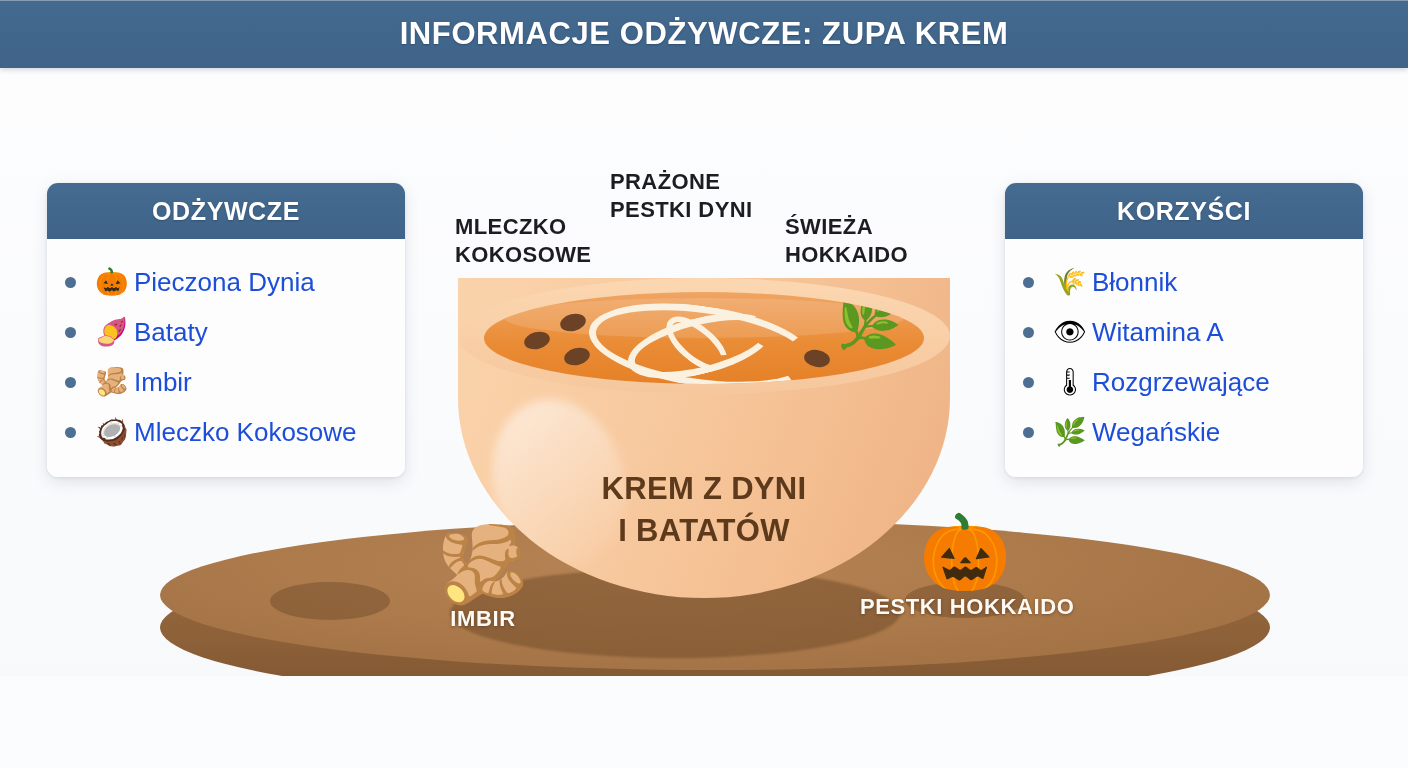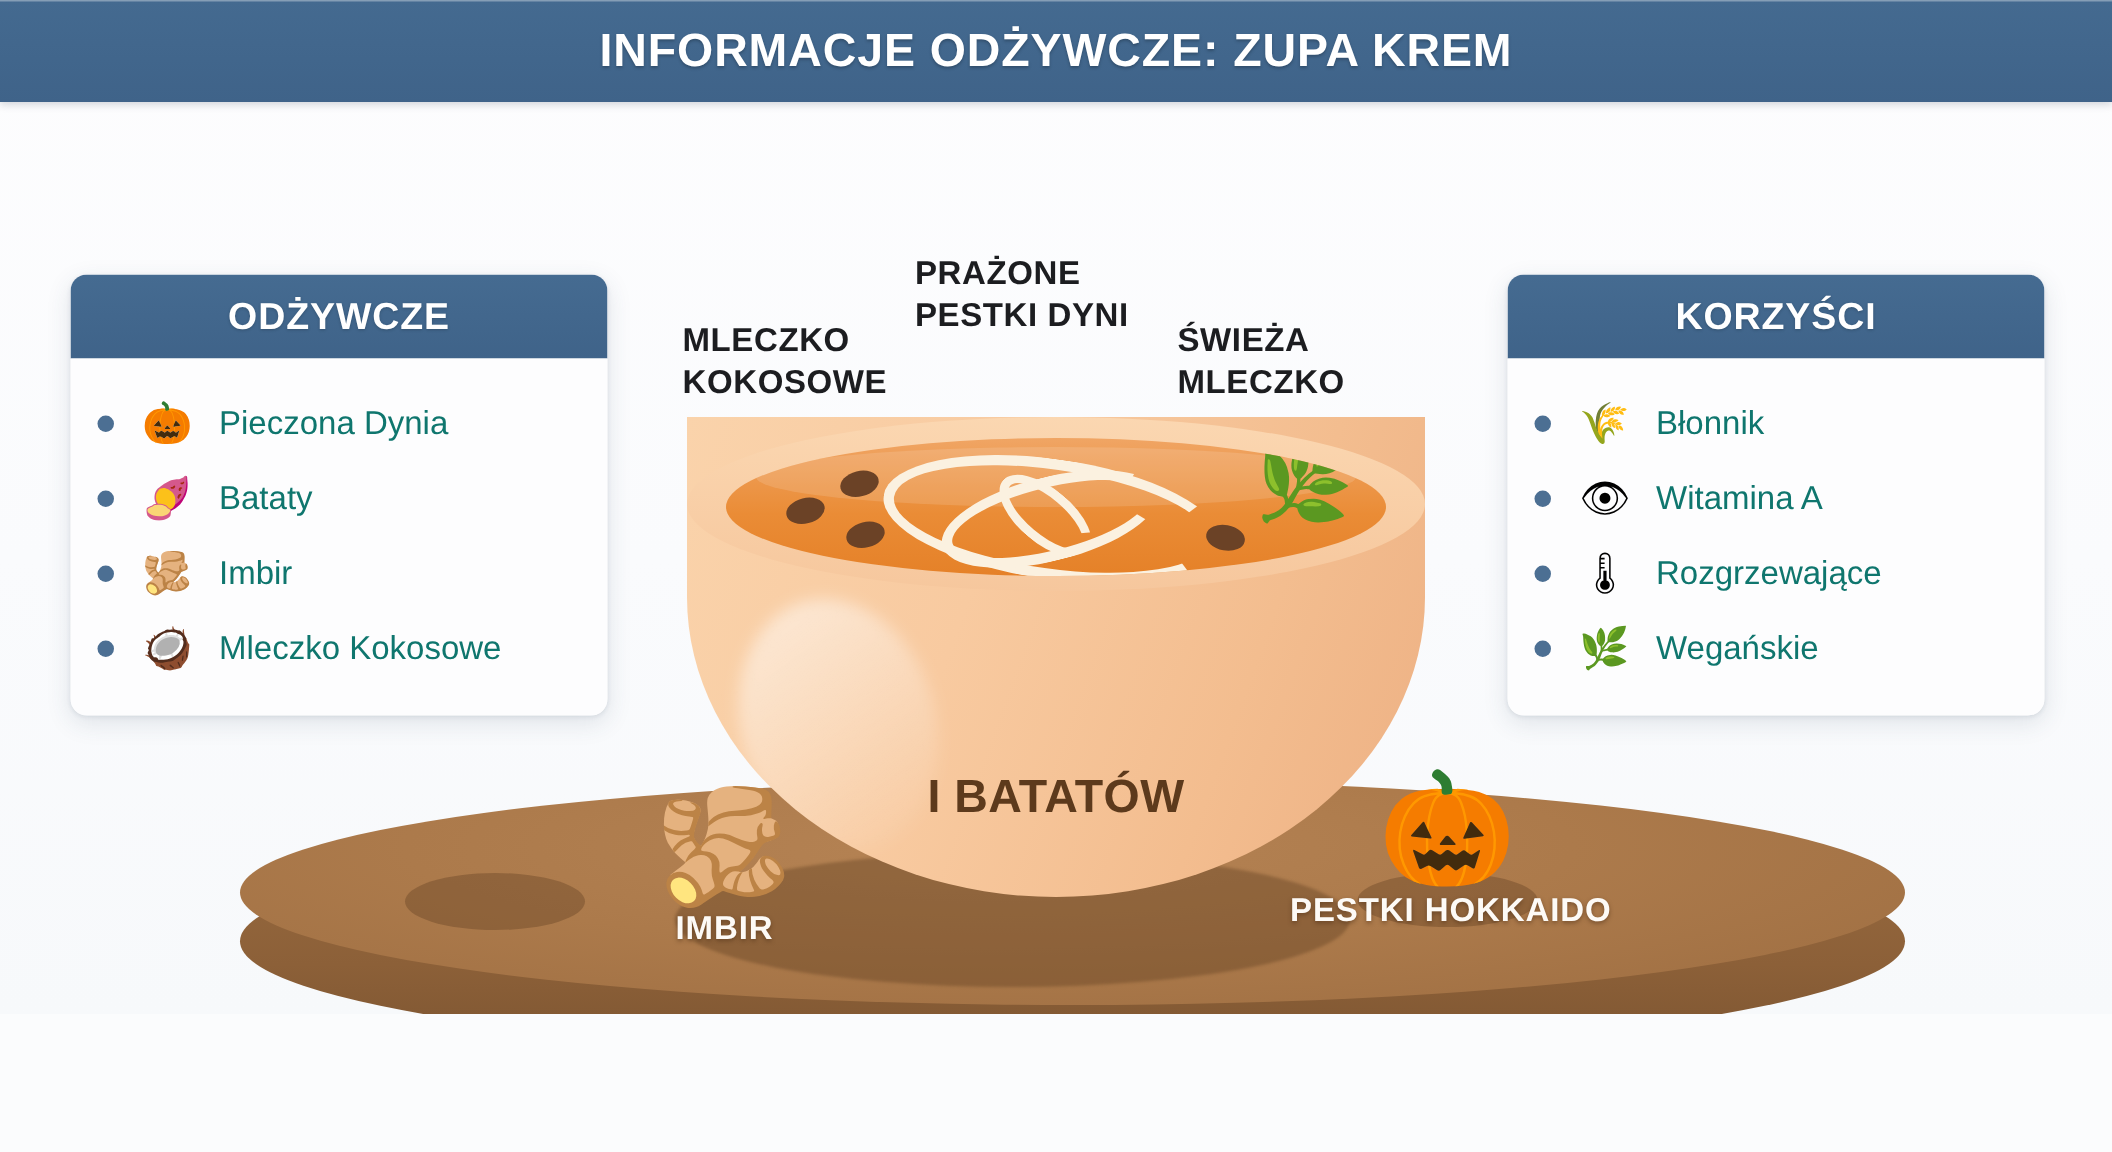--- a/index.html
+++ b/index.html
@@ -87,23 +87,23 @@
     margin-right: 14px;
   }
   .row-emoji {
     width: 44px;
     flex: 0 0 auto;
     font-size: 27px;
     line-height: 1;
     text-align: center;
   }
   .row-label {
-    margin-left: 12px;
-    font-size: 22px;
-    color: #0f766e;
+    margin-left: 0;
+    font-size: 26px;
+    color: #1d4ed8;
     white-space: nowrap;
   }
 
   
   .scene {
     position: absolute;
     left: 0; top: 0;
     width: 1408px;
     height: 768px;
   }
@@ -263,40 +263,40 @@
         <div class="seed" style="left:76px; top:22px;"></div>
         <div class="seed" style="left:40px; top:40px;"></div>
         <div class="seed" style="left:80px; top:56px;"></div>
         <div class="seed" style="left:320px; top:58px; transform:rotate(10deg);"></div>
         <div class="swirl" style="left:104px; top:14px; width:212px; height:66px; transform:rotate(8deg);"></div>
         <div class="swirl" style="left:142px; top:26px; width:134px; height:42px; transform:rotate(-14deg);"></div>
         <div class="swirl" style="left:176px; top:34px; width:62px; height:24px; border-width:6px; transform:rotate(40deg);"></div>
         <div class="leaf-emoji" style="left:352px; top:4px;">🌿</div>
       </div>
       <div class="bowl-caption">
-        <br>
+        <span>KREM Z DYNI</span><br>
         <span>I BATATÓW</span>
       </div>
     </div>
 
     <div class="prop" style="left:408px; top:528px; width:150px;">
       <span class="prop-emoji">🫚</span>
       <span class="prop-label">IMBIR</span>
     </div>
     <div class="prop" style="left:860px; top:516px; width:210px;">
       <span class="prop-emoji">🎃</span>
       <span class="prop-label">PESTKI HOKKAIDO</span>
     </div>
 
     <div class="callout" style="left:455px; top:213px; width:190px;">MLECZKO
 KOKOSOWE</div>
     <div class="callout" style="left:610px; top:168px; width:190px;">PRAŻONE
 PESTKI DYNI</div>
     <div class="callout" style="left:785px; top:213px; width:190px;">ŚWIEŻA
-MLECZKO</div>
+HOKKAIDO</div>
   </div>
 
   <div class="card left">
     <div class="card-head">ODŻYWCZE</div>
     <div class="card-body">
       <div class="card-row">
         <span class="bullet"></span>
         <span class="row-emoji">🎃</span>
         <span class="row-label">Pieczona Dynia</span>
       </div>

